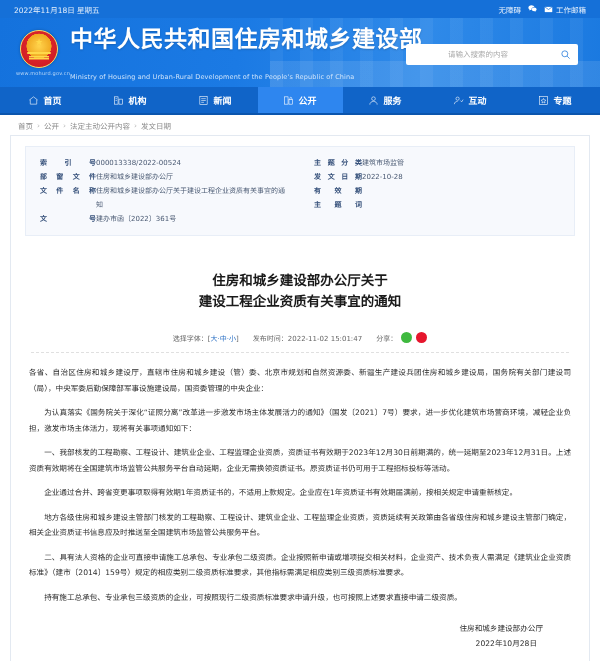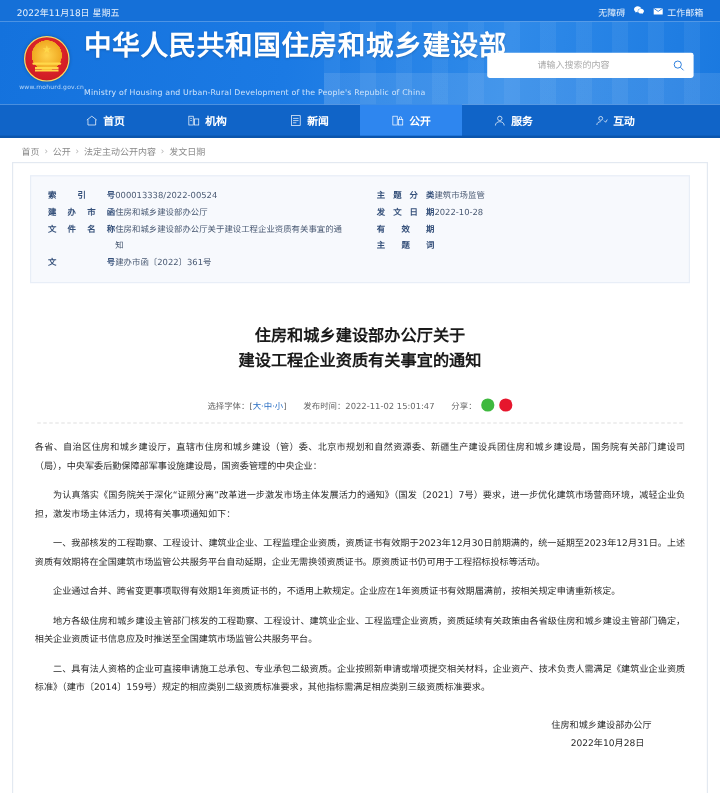--- a/index.html
+++ b/index.html
@@ -268,20 +268,27 @@
       <span>服务</span>
     </div>
     <div class="nav-item">
       <svg class="nav-icon" viewBox="0 0 24 24">
         <circle cx="10" cy="8" r="3.5"></circle>
           <path d="M3 20c0-3.9 3.1-6 7-6"></path>
         <path d="M16 12l3 3 3-5"></path>
       </svg>
       <span>互动</span>
     </div>
+    <div class="nav-item">
+      <svg class="nav-icon" viewBox="0 0 24 24">
+        <rect x="3.5" y="3.5" width="17" height="17"></rect>
+        <path d="M12 7.5l1.6 3.3 3.6.5-2.6 2.5.6 3.6-3.2-1.7-3.2 1.7.6-3.6L6.8 11.3l3.6-.5z"></path>
+      </svg>
+      <span>专题</span>
+    </div>
   </div>
 
   <div class="crumb">
     <a>首页</a>
     <span class="sep">›</span>
     <a>公开</a>
     <span class="sep">›</span>
     <a>法定主动公开内容</a>
     <span class="sep">›</span>
     <a>发文日期</a>
@@ -289,21 +296,21 @@
 
   <div class="card">
 
     <div class="meta">
       <div class="meta-col">
         <div class="meta-row">
           <span class="meta-k">索引号</span>
           <span class="meta-v">000013338/2022-00524</span>
         </div>
         <div class="meta-row">
-          <span class="meta-k">建办市函</span>
+          <span class="meta-k">部窗文件</span>
           <span class="meta-v">住房和城乡建设部办公厅</span>
         </div>
         <div class="meta-row">
           <span class="meta-k">文件名称</span>
           <span class="meta-v">住房和城乡建设部办公厅关于建设工程企业资质有关事宜的通知</span>
         </div>
         <div class="meta-row">
           <span class="meta-k">文号</span>
           <span class="meta-v">建办市函〔2022〕361号</span>
         </div>
@@ -347,20 +354,21 @@
       </span>
     </div>
 
     <div class="body-text">
       <p>各省、自治区住房和城乡建设厅，直辖市住房和城乡建设（管）委、北京市规划和自然资源委、新疆生产建设兵团住房和城乡建设局，国务院有关部门建设司（局），中央军委后勤保障部军事设施建设局，国资委管理的中央企业：</p>
       <p class="indent">为认真落实《国务院关于深化“证照分离”改革进一步激发市场主体发展活力的通知》（国发〔2021〕7号）要求，进一步优化建筑市场营商环境，减轻企业负担，激发市场主体活力，现将有关事项通知如下：</p>
       <p class="indent">一、我部核发的工程勘察、工程设计、建筑业企业、工程监理企业资质，资质证书有效期于2023年12月30日前期满的，统一延期至2023年12月31日。上述资质有效期将在全国建筑市场监管公共服务平台自动延期，企业无需换领资质证书。原资质证书仍可用于工程招标投标等活动。</p>
       <p class="indent">企业通过合并、跨省变更事项取得有效期1年资质证书的，不适用上款规定。企业应在1年资质证书有效期届满前，按相关规定申请重新核定。</p>
       <p class="indent">地方各级住房和城乡建设主管部门核发的工程勘察、工程设计、建筑业企业、工程监理企业资质，资质延续有关政策由各省级住房和城乡建设主管部门确定，相关企业资质证书信息应及时推送至全国建筑市场监管公共服务平台。</p>
       <p class="indent">二、具有法人资格的企业可直接申请施工总承包、专业承包二级资质。企业按照新申请或增项提交相关材料，企业资产、技术负责人需满足《建筑业企业资质标准》（建市〔2014〕159号）规定的相应类别二级资质标准要求，其他指标需满足相应类别三级资质标准要求。</p>
+      <p class="indent">持有施工总承包、专业承包三级资质的企业，可按照现行二级资质标准要求申请升级，也可按照上述要求直接申请二级资质。</p>
     </div>
 
     <div class="sign">
       <div>住房和城乡建设部办公厅</div>
       <div class="date">2022年10月28日</div>
     </div>
 
   </div>
 </div>
 

